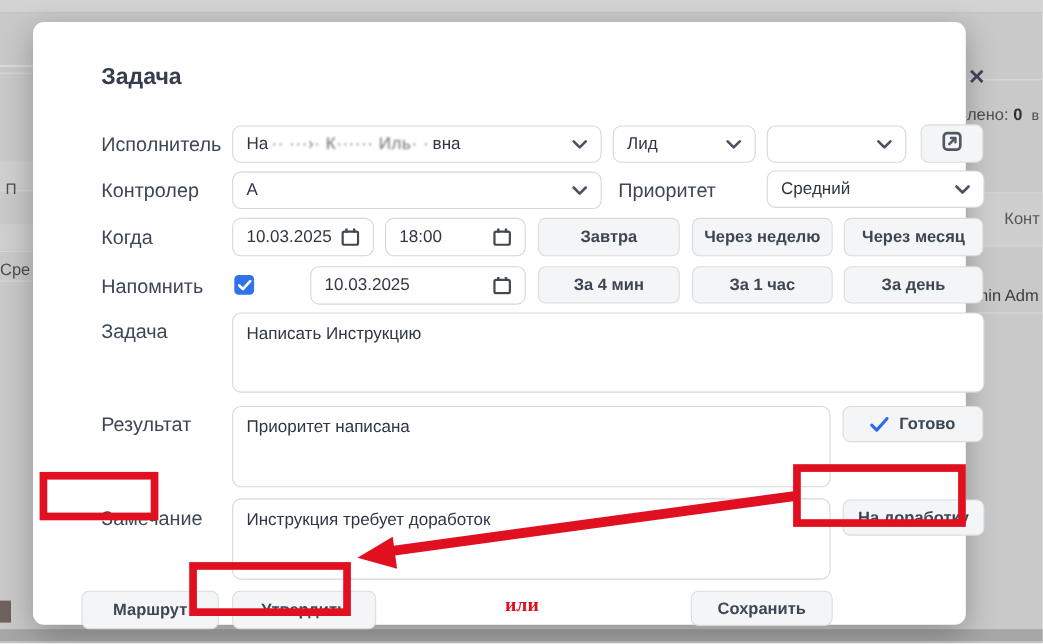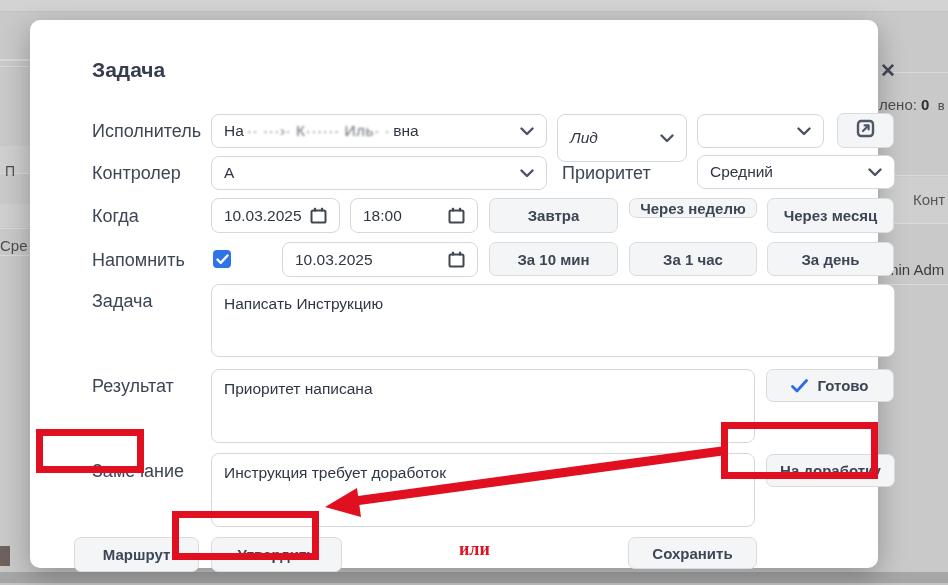--- a/index.html
+++ b/index.html
@@ -92,21 +92,21 @@
     <div class="field" style="left:181px; top:94px; width:336px; height:34px;">
       <span>На</span>
         <span class="redacted">·· ···›· К······ Иль· ·</span>
         <span>вна</span>
       <span class="chev">
         <svg width="14" height="9" viewBox="0 0 14 9">
             <polyline points="1.5,1.5 7,7 12.5,1.5" fill="none" stroke="#4a5363" stroke-width="2.4" stroke-linecap="round" stroke-linejoin="round"></polyline>
           </svg>
       </span>
     </div>
-    <div class="field" style="left:527px; top:94px; width:130px; height:48px;font-style:italic;">
+    <div class="field" style="left:527px; top:94px; width:130px; height:34px;">
       <span>Лид</span>
       <span class="chev">
         <svg width="14" height="9" viewBox="0 0 14 9">
             <polyline points="1.5,1.5 7,7 12.5,1.5" fill="none" stroke="#4a5363" stroke-width="2.4" stroke-linecap="round" stroke-linejoin="round"></polyline>
           </svg>
       </span>
     </div>
     <div class="field" style="left:667px; top:94px; width:127px; height:34px;">
       <span></span>
       <span class="chev">
@@ -159,40 +159,40 @@
       <span>18:00</span>
       <span class="calic">
         <svg width="17" height="17" viewBox="0 0 17 17">
           <rect x="1.5" y="3.5" width="14" height="12" rx="1.6" fill="none" stroke="#42484f" stroke-width="2"></rect>
           <line x1="5" y1="0.8" x2="5" y2="4.5" stroke="#42484f" stroke-width="2.2"></line>
           <line x1="12" y1="0.8" x2="12" y2="4.5" stroke="#42484f" stroke-width="2.2"></line>
         </svg>
       </span>
     </div>
     <div class="btn" style="left:459px; top:178px; width:129px; height:35px;">Завтра</div>
-    <div class="btn" style="left:599px; top:178px; width:128px; height:20px;">Через неделю</div>
+    <div class="btn" style="left:599px; top:178px; width:128px; height:35px;">Через неделю</div>
     <div class="btn" style="left:737px; top:178px; width:127px; height:35px;">Через месяц</div>
 
     <div class="lbl" style="left:62px; top:230px;">Напомнить</div>
     <div class="checkbox">
       <svg width="13" height="11" viewBox="0 0 13 11">
           <polyline points="1.5,5.5 4.8,8.8 11.5,1.5" fill="none" stroke="#ffffff" stroke-width="2.4" stroke-linecap="round" stroke-linejoin="round"></polyline>
         </svg>
     </div>
     <div class="field" style="left:252px; top:222px; width:196px; height:35px;">
       <span>10.03.2025</span>
       <span class="calic">
         <svg width="17" height="17" viewBox="0 0 17 17">
           <rect x="1.5" y="3.5" width="14" height="12" rx="1.6" fill="none" stroke="#42484f" stroke-width="2"></rect>
           <line x1="5" y1="0.8" x2="5" y2="4.5" stroke="#42484f" stroke-width="2.2"></line>
           <line x1="12" y1="0.8" x2="12" y2="4.5" stroke="#42484f" stroke-width="2.2"></line>
         </svg>
       </span>
     </div>
-    <div class="btn" style="left:459px; top:222px; width:129px; height:34px;">За 10 мин</div>
+    <div class="btn" style="left:459px; top:222px; width:129px; height:34px;">За 4 мин</div>
     <div class="btn" style="left:599px; top:222px; width:128px; height:34px;">За 1 час</div>
     <div class="btn" style="left:737px; top:222px; width:127px; height:34px;">За день</div>
 
     <div class="lbl" style="left:62px; top:271px;">Задача</div>
     <div class="tarea" style="left:181px; top:264px; width:684px; height:73px;">Написать Инструкцию</div>
 
     <div class="lbl" style="left:62px; top:356px;">Результат</div>
     <div class="tarea" style="left:181px; top:349px; width:544px; height:74px;">Приоритет написана</div>
     <div class="btn" style="left:736px; top:349px; width:128px; height:33px;">
       <span style="display:flex;">

